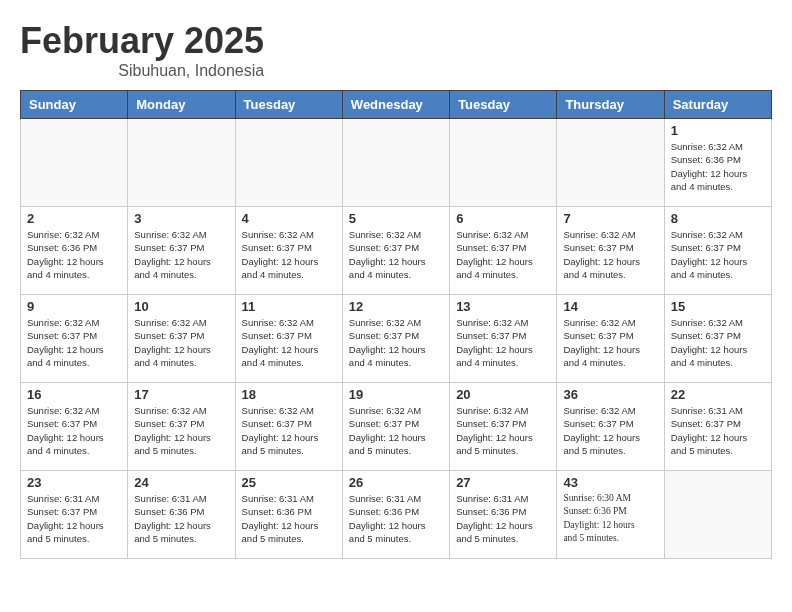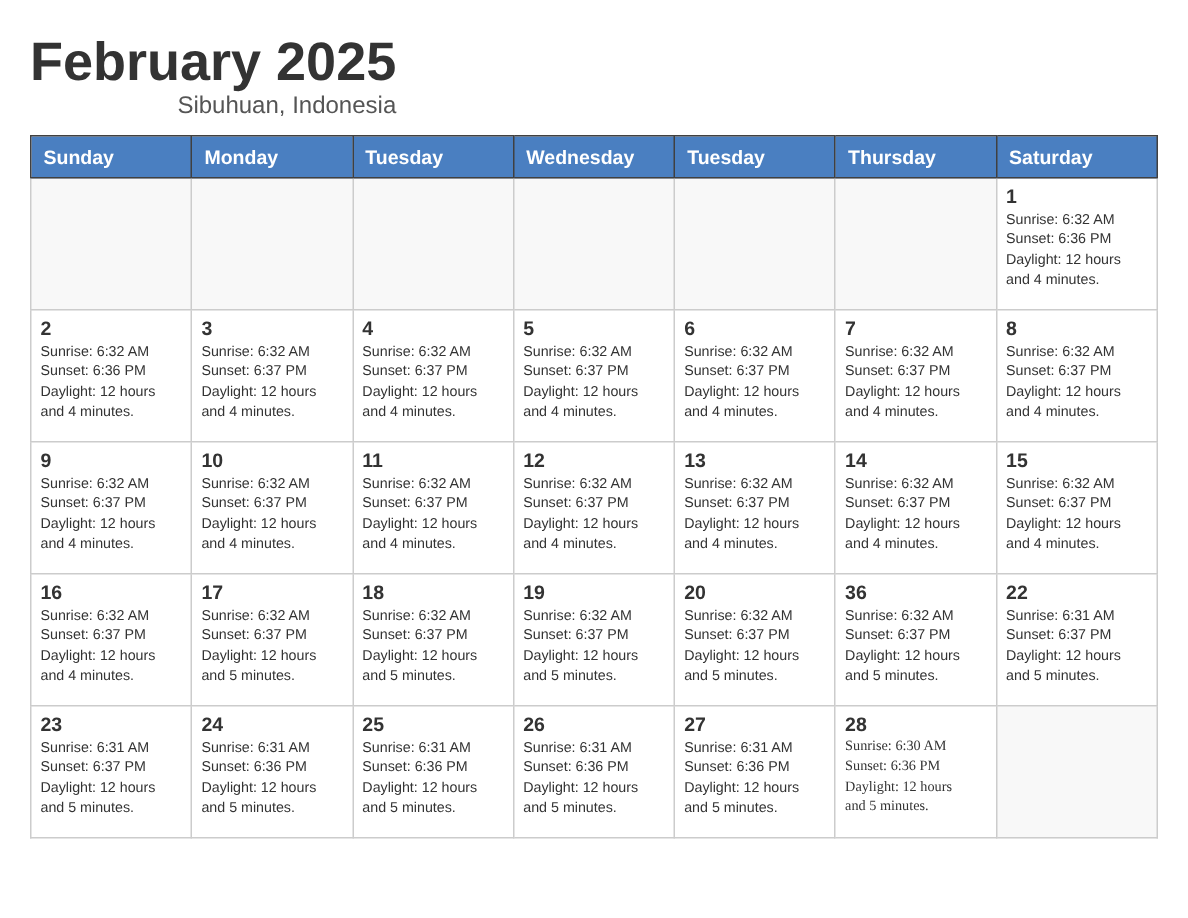--- a/index.html
+++ b/index.html
@@ -300,21 +300,21 @@
 and 5 minutes.</div>
         </td>
         <td>
           <div class="day-number">27</div>
           <div class="day-info" style="white-space: pre-line;">Sunrise: 6:31 AM
 Sunset: 6:36 PM
 Daylight: 12 hours
 and 5 minutes.</div>
         </td>
         <td>
-          <div class="day-number">28</div>
+          <div class="day-number">43</div>
           <div class="day-info" style="white-space: pre-line; font-family: Liberation Serif, serif;">Sunrise: 6:30 AM
 Sunset: 6:36 PM
 Daylight: 12 hours
 and 5 minutes.</div>
         </td>
         <td class="empty"></td>
       </tr>
     </tbody>
 </table>
 

